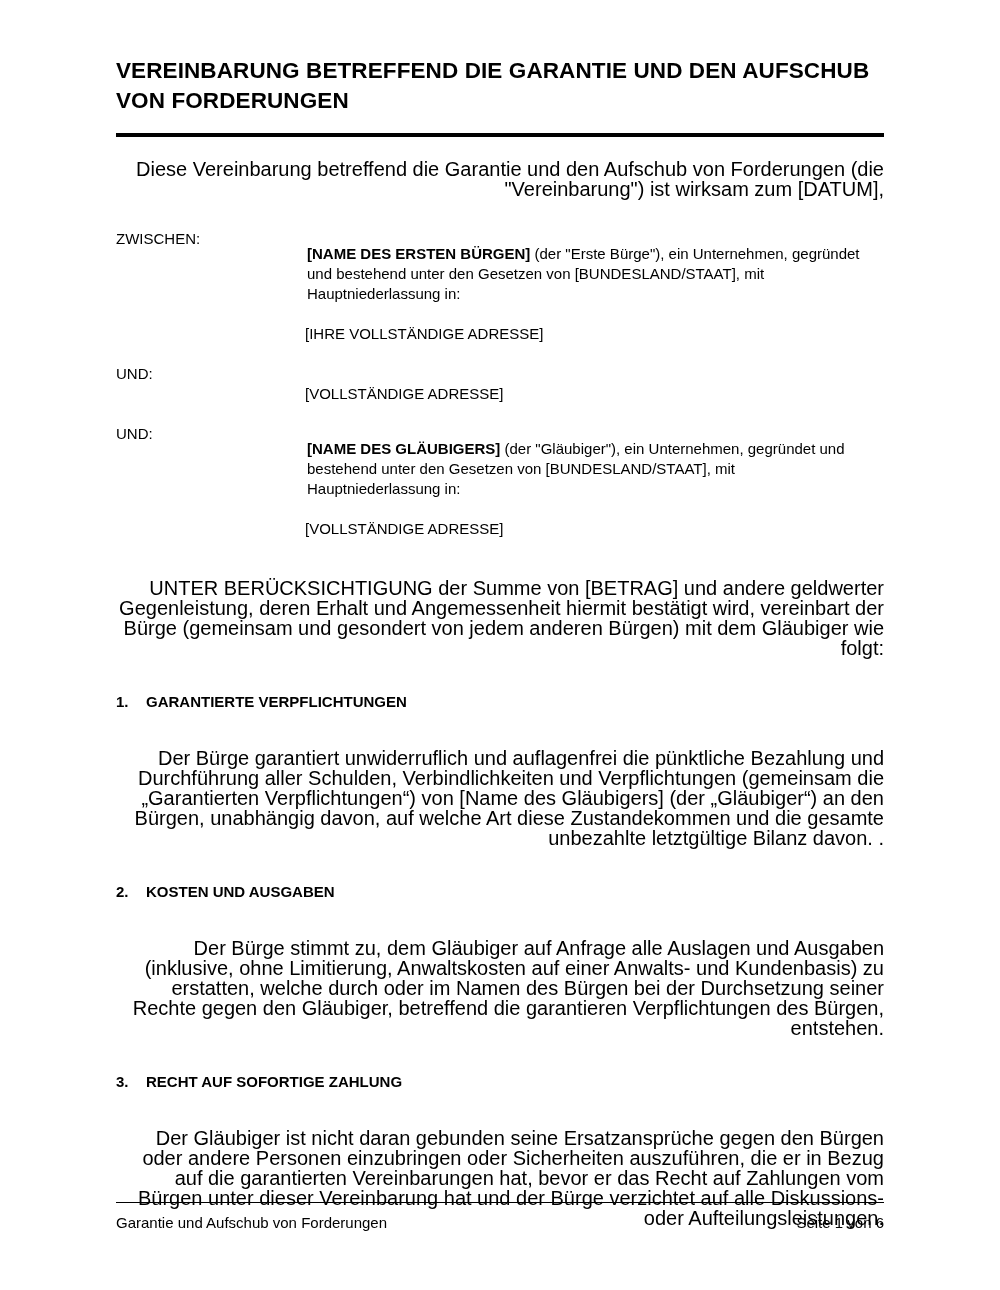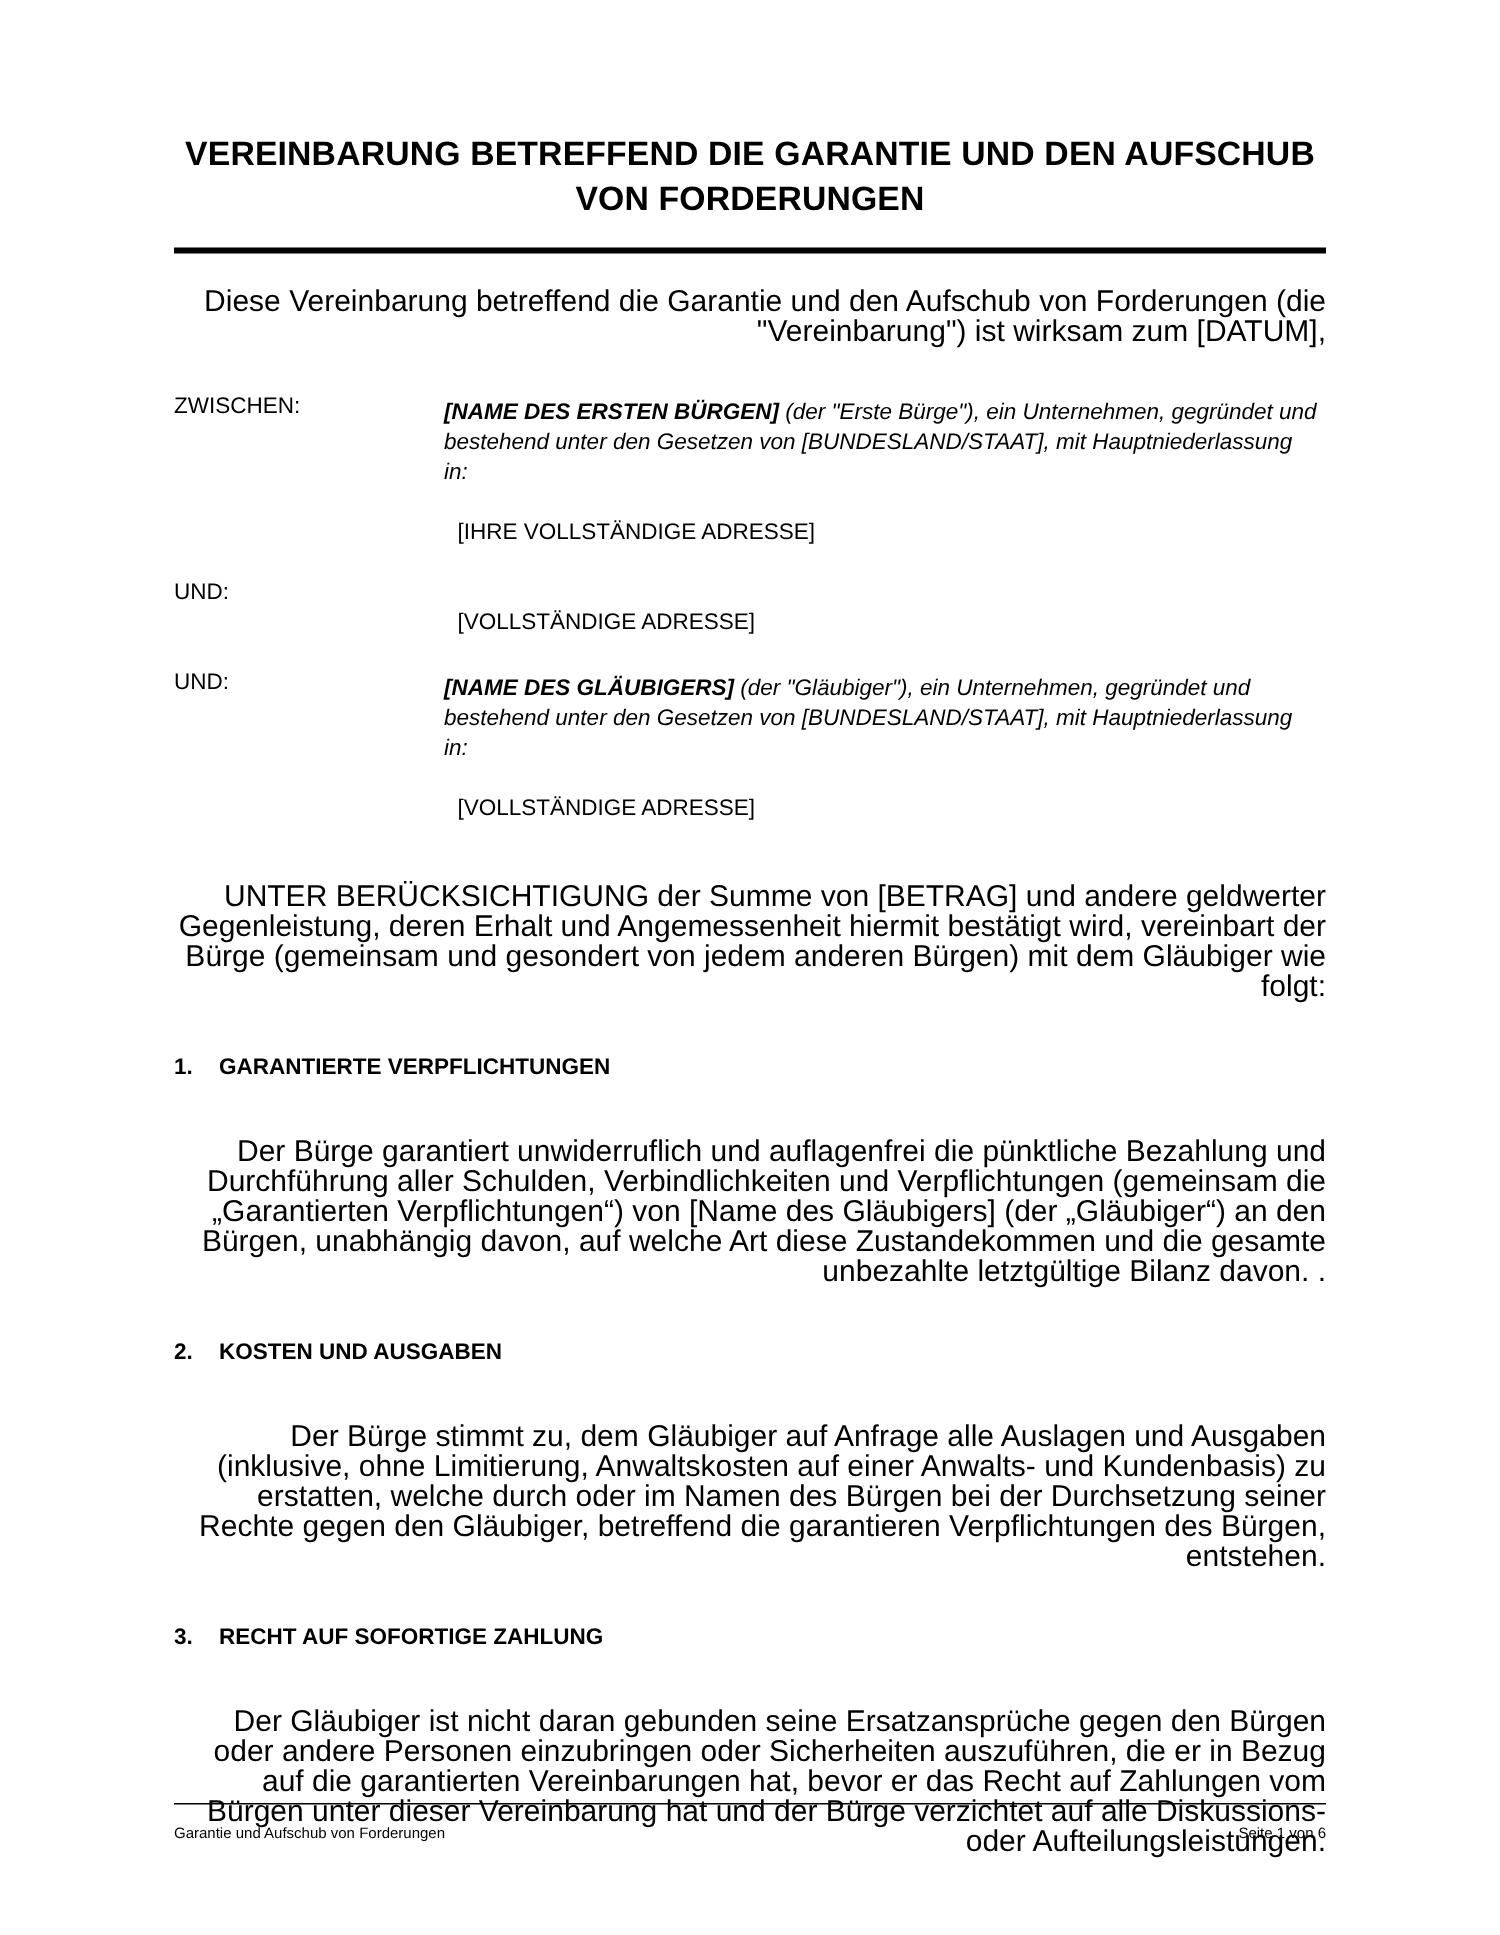--- a/index.html
+++ b/index.html
@@ -24,25 +24,24 @@
   .content {
     position: absolute;
     left: 116px;
     top: 0;
     width: 768px;
   }
 
   
   .doc-title {
     margin: 0;
-    padding-top: 88px;
+    padding-top: 56px;
     font-size: 22.5px;
     font-weight: bold;
     line-height: 30px;
-    text-align: center;
     letter-spacing: 0.1px;
   }
   .title-rule {
     margin-top: 17px;
     border: 0;
     border-top: 4px solid #000000;
     height: 0;
     width: 100%;
   }
 
@@ -74,22 +73,21 @@
     font-size: 15px;
     line-height: 20px;
     font-weight: normal;
   }
   .party-body {
     flex: 1 1 auto;
     font-size: 15px;
     line-height: 20px;
   }
   .party-body .desc {
-    margin: 4px;
-    font-style: italic;
+    margin: 15px;
   }
   .party-body .desc b {
     font-weight: bold;
   }
   .party-body .address {
     margin: 20px 0 0 13px;
   }
 
   
   .consideration {
@@ -131,21 +129,21 @@
     border-top: 1.6px solid #000000;
     height: 0;
     margin: 0;
     width: 100%;
   }
   .footer-row {
     display: flex;
     justify-content: space-between;
     align-items: baseline;
     margin-top: 10px;
-    font-size: 10px;
+    font-size: 15px;
     line-height: 20px;
   }
   .footer-left { text-align: left; }
   .footer-right { text-align: left; }
 </style>
 </head>
 <body>
 
 <div class="page">
 

